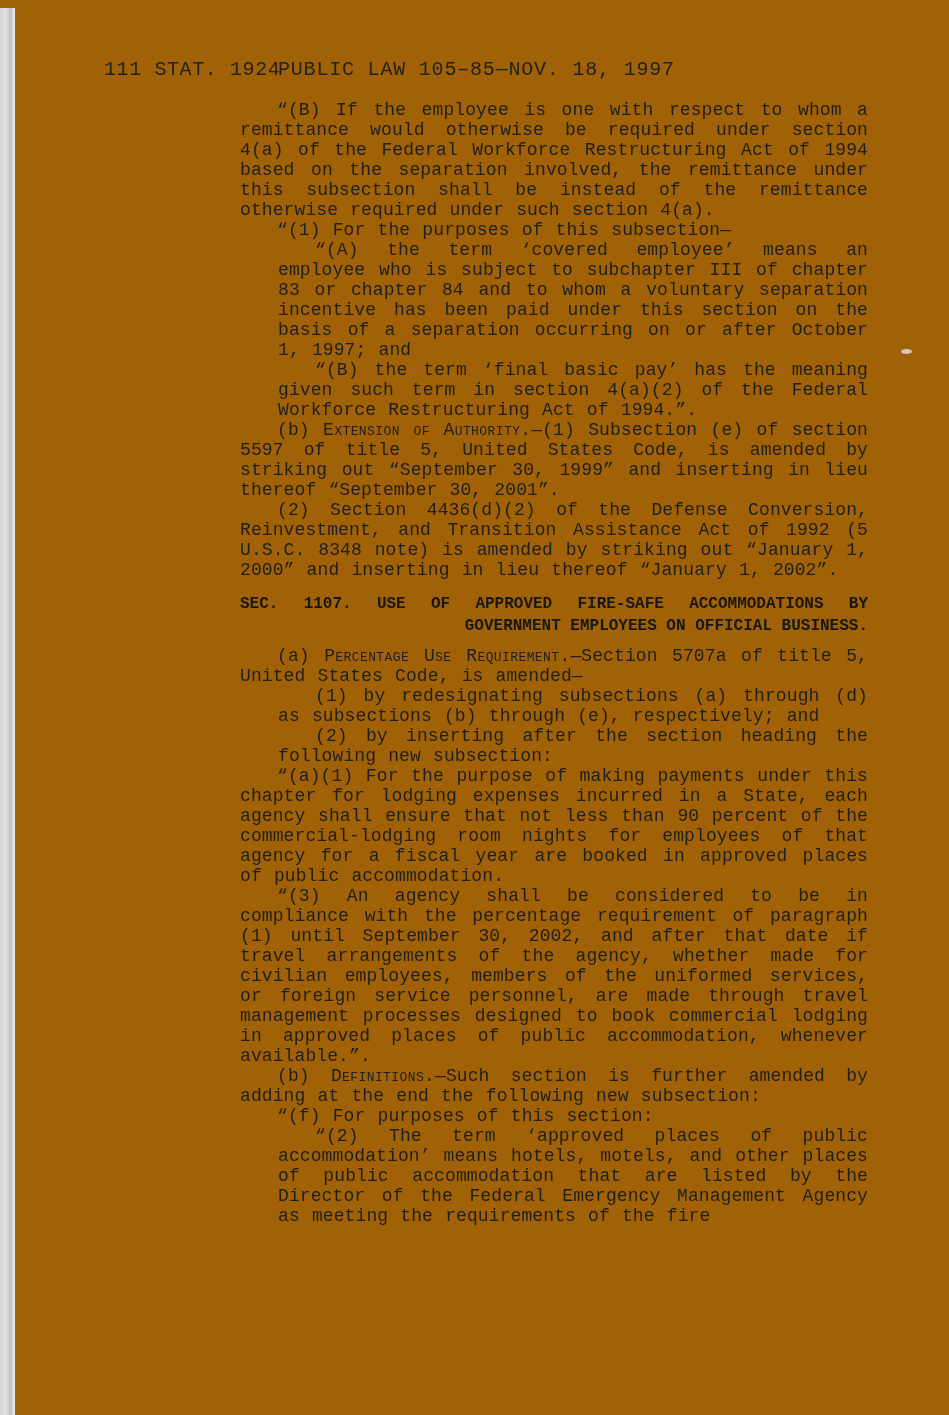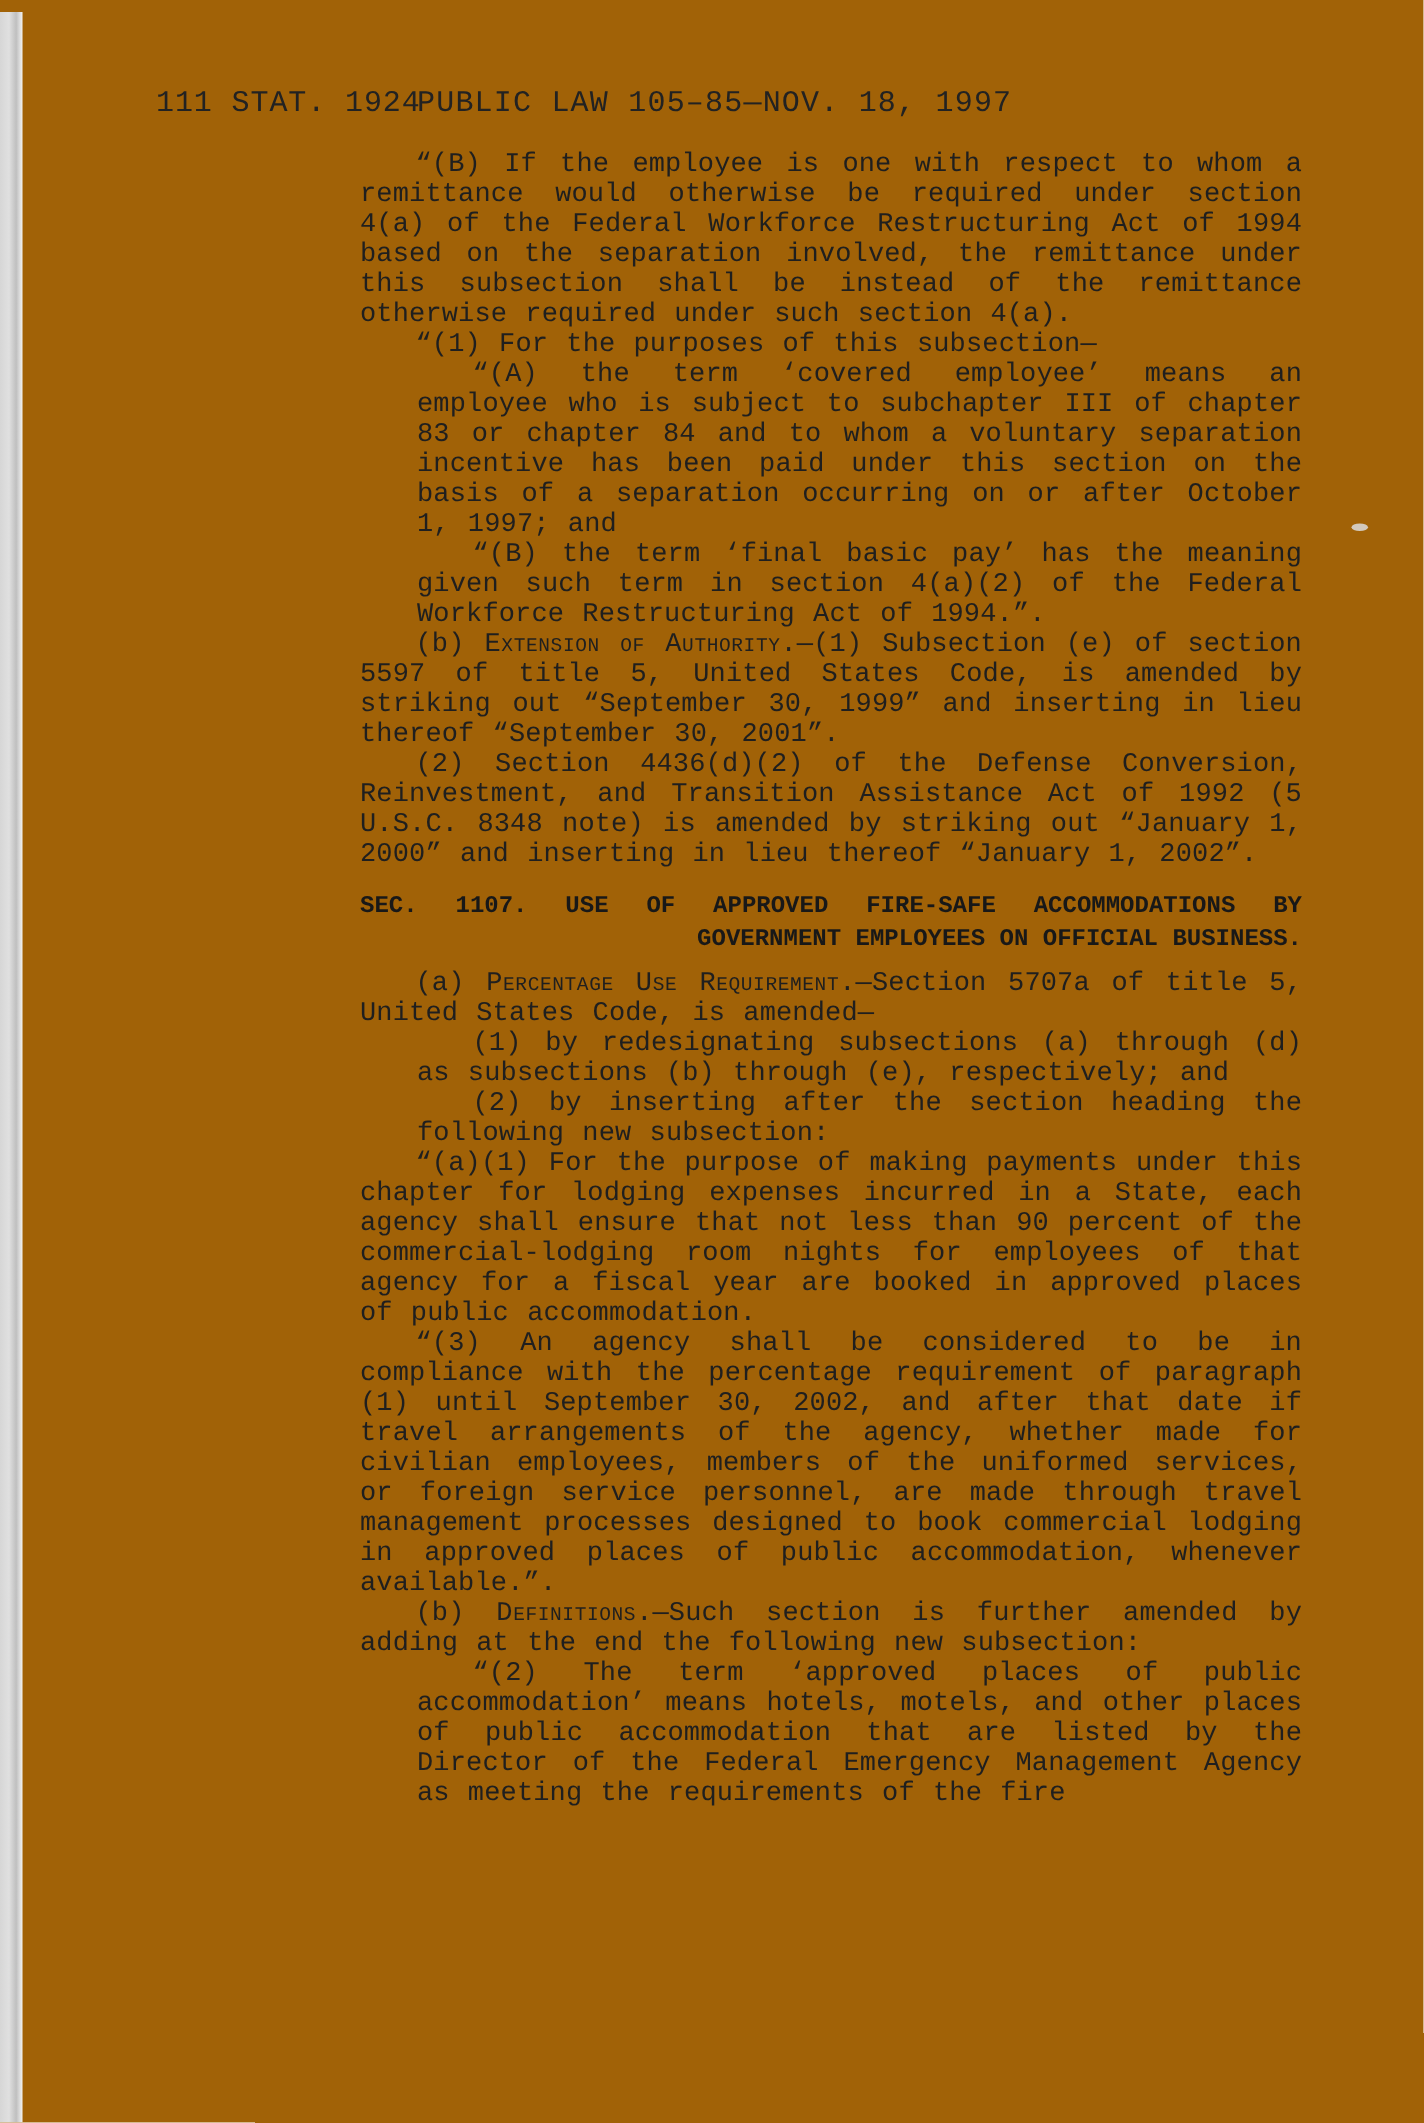--- a/index.html
+++ b/index.html
@@ -109,16 +109,17 @@
       <div class="hline1">SEC. 1107. USE OF APPROVED FIRE-SAFE ACCOMMODATIONS BY</div>
       <div class="hline2">GOVERNMENT EMPLOYEES ON OFFICIAL BUSINESS.</div>
     </div>
 
     <p class="para level0"><span>(a) </span><span class="sc">Percentage Use Requirement</span><span>.—Section 5707a of title 5, United States Code, is amended—</span></p>
     <p class="para level1">(1) by redesignating subsections (a) through (d) as subsections (b) through (e), respectively; and</p>
     <p class="para level1">(2) by inserting after the section heading the following new subsection:</p>
     <p class="para level0">“(a)(1) For the purpose of making payments under this chapter for lodging expenses incurred in a State, each agency shall ensure that not less than 90 percent of the commercial-lodging room nights for employees of that agency for a fiscal year are booked in approved places of public accommodation.</p>
     <p class="para level0">“(3) An agency shall be considered to be in compliance with the percentage requirement of paragraph (1) until September 30, 2002, and after that date if travel arrangements of the agency, whether made for civilian employees, members of the uniformed services, or foreign service personnel, are made through travel management processes designed to book commercial lodging in approved places of public accommodation, whenever available.”.</p>
     <p class="para level0"><span>(b) </span><span class="sc">Definitions</span><span>.—Such section is further amended by adding at the end the following new subsection:</span></p>
+    <p class="para level0">“(f) For purposes of this section:</p>
     <p class="para level1">“(2) The term ‘approved places of public accommodation’ means hotels, motels, and other places of public accommodation that are listed by the Director of the Federal Emergency Management Agency as meeting the requirements of the fire</p>
 
   </main>
 </div>
 
 </body></html>

